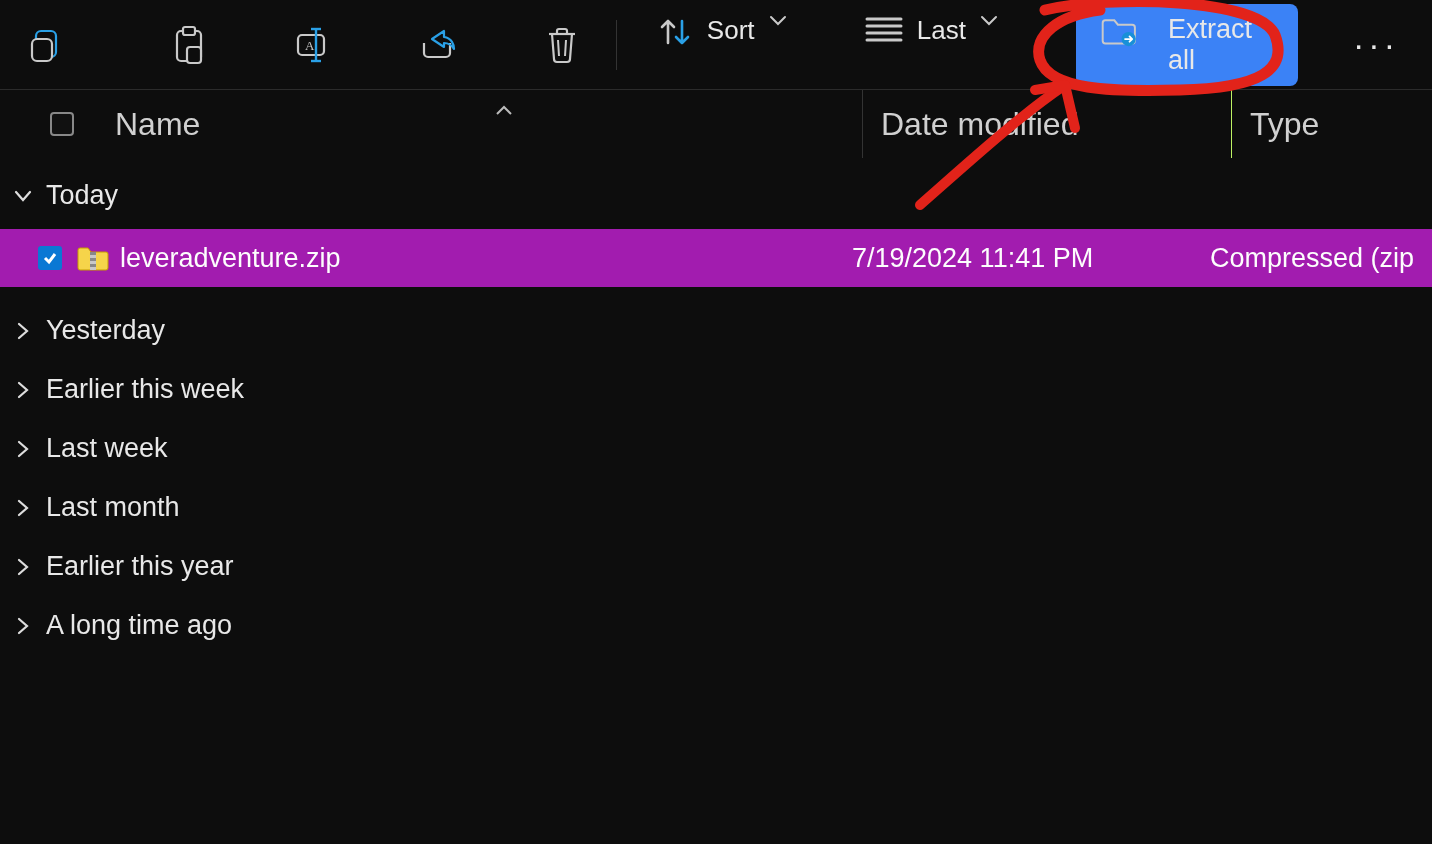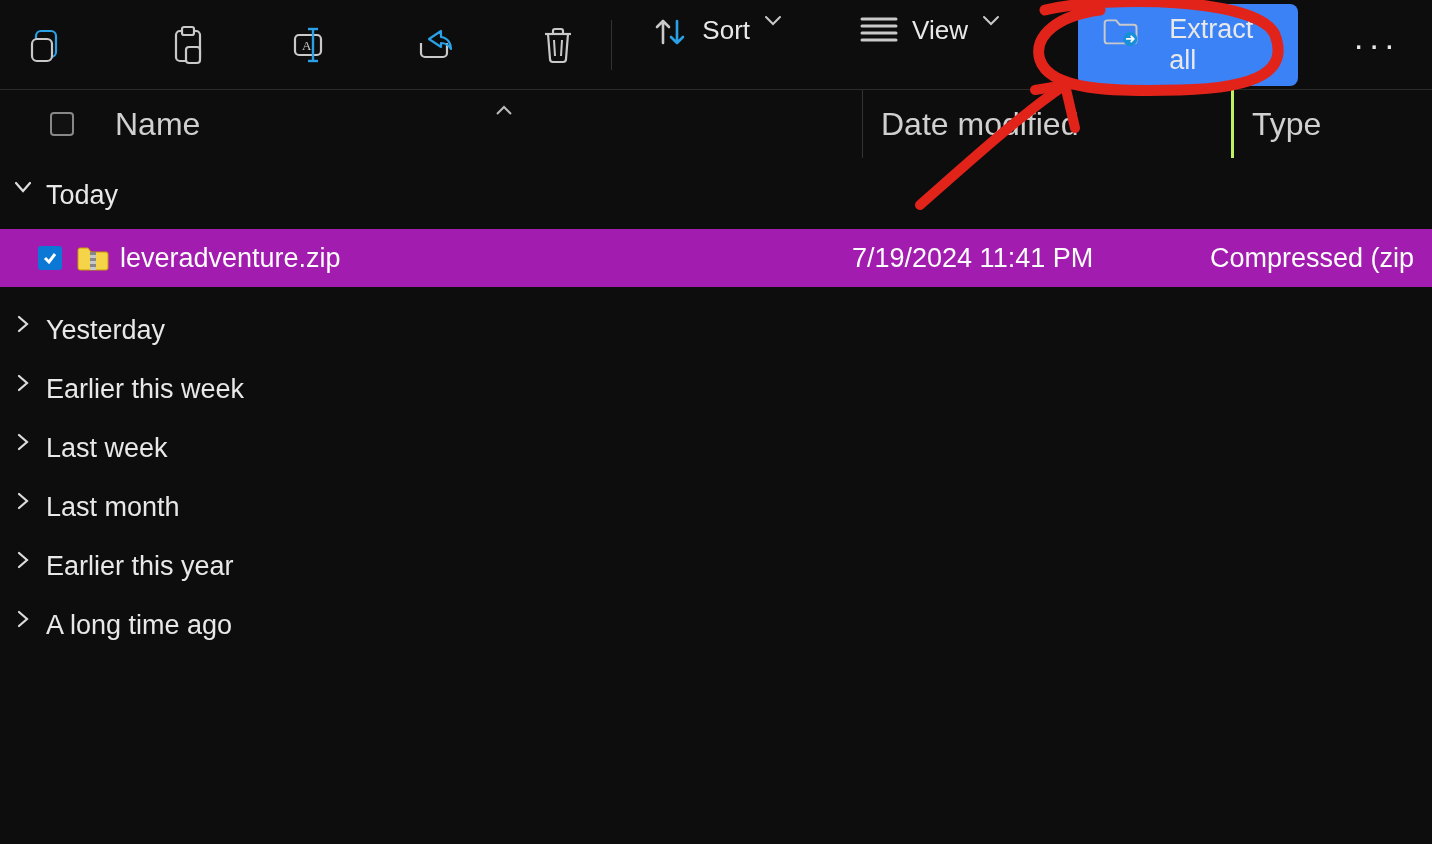--- a/index.html
+++ b/index.html
@@ -71,29 +71,29 @@
     height: 68px;
     padding-left: 50px;
     font-size: 32px;
     color: #d0d0d0;
     position: relative;
     gap: 11px;
   }
   .col-chk { width: 54px; display:flex; align-items:center; }
   .col-name { flex: 0 0 736px; position: relative; }
   .col-date { flex: 0 0 358px; border-left: 1px solid #333; padding-left: 18px; height: 100%; display:flex; align-items:center; }
-  .col-type { padding-left: 18px; border-left: 3px solid #bef264; height: 100%; display:flex; align-items:center; }
+  .col-type { padding-left: 18px; border-left: 1px solid #bef264; height: 100%; display:flex; align-items:center; }
   .sort-indicator { position:absolute; left:380px; top:-6px; font-size:18px; color:#bbb; }
   .chkbox {
     width: 24px; height: 24px; border:2px solid #888; border-radius:4px; background:#111;
   }
 
   .file-list { padding-top: 8px; }
   .group {
-    display:flex; gap:12px;
+    display:flex; align-items:center; gap:12px;
     padding: 14px 0 14px 12px;
     font-size: 27px;
     color: #e8e8e8;
   }
   .group .exp { width:22px; display:flex; justify-content:center; color:#ccc; }
 
   .file-row {
     display:flex;
     align-items:center;
     background:#a21caf;
@@ -183,21 +183,21 @@
 
   <div style="width:20px"></div>
 
   <div class="tb-text-btn">
     <svg class="icon" width="38" height="28" viewBox="0 0 38 28">
       <line x1="2" y1="4" x2="36" y2="4" stroke="#c9c9c9" stroke-width="3" stroke-linecap="round"></line>
       <line x1="2" y1="11" x2="36" y2="11" stroke="#c9c9c9" stroke-width="3" stroke-linecap="round"></line>
       <line x1="2" y1="18" x2="36" y2="18" stroke="#c9c9c9" stroke-width="3" stroke-linecap="round"></line>
       <line x1="2" y1="25" x2="36" y2="25" stroke="#c9c9c9" stroke-width="3" stroke-linecap="round"></line>
     </svg>
-    <span>View</span>
+    <span>Last</span>
     <svg class="icon" width="18" height="12" viewBox="0 0 18 12">
       <path d="M2 2 L9 9 L16 2" fill="none" stroke="#c9c9c9" stroke-width="2" stroke-linecap="round"></path>
     </svg>
   </div>
 
   <div style="width:40px"></div>
 
   <div class="extract-pill">
     <svg class="icon" width="42" height="34" viewBox="0 0 42 34">
       <path d="M3 8 a3 3 0 0 1 3-3 h10 l4 5 h16 a3 3 0 0 1 3 3 v15 a3 3 0 0 1 -3 3 h-30 a3 3 0 0 1 -3 -3 Z" fill="none" stroke="#c9c9c9" stroke-width="2.2"></path>

